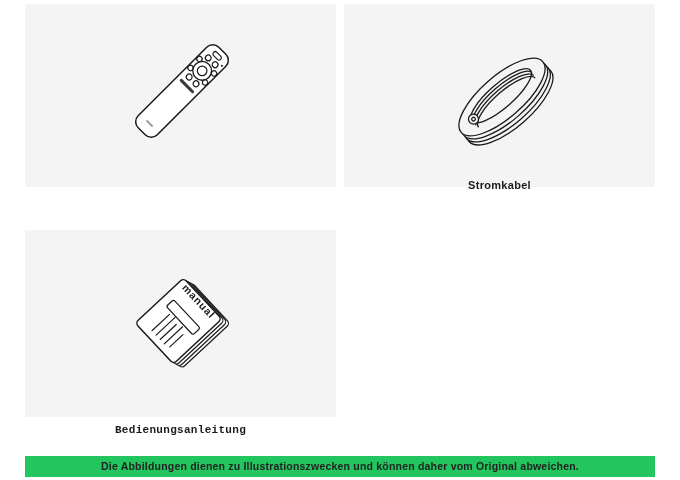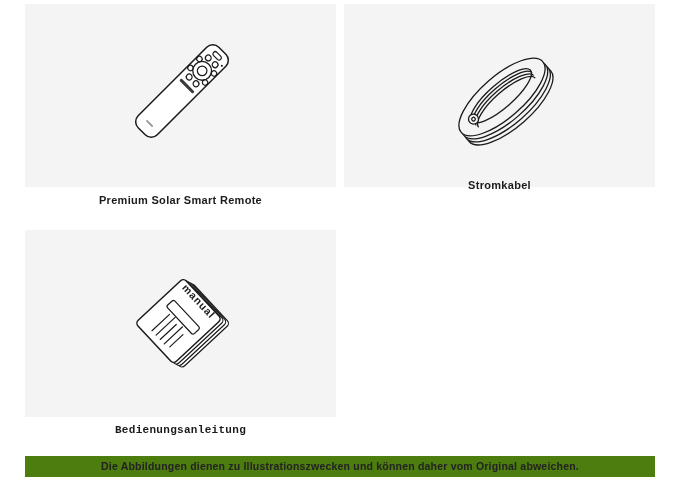--- a/index.html
+++ b/index.html
@@ -14,21 +14,21 @@
   .tile-manual{left:25px;top:230px;width:311px;height:187px;}
   .caption{
     position:absolute;width:311px;height:26px;line-height:26px;text-align:center;
     font-size:11px;font-weight:600;letter-spacing:.3px;color:#1b1b1b;
   }
   .caption-remote{left:25px;top:187px;}
   .caption-cable{left:344px;top:172px;}
   .caption-manual{left:25px;top:417px;font-family:Liberation Mono, monospace;}
   .disclaimer{
     position:absolute;left:25px;top:456px;width:630px;height:21px;line-height:21px;
-    background:#4d7c0f;text-align:center;font-size:10.5px;font-weight:600;
+    background:#22c55e;text-align:center;font-size:10.5px;font-weight:600;
     letter-spacing:.2px;color:#222222;
   }
   svg{display:block;}
   .stroke{fill:none;stroke:#1a1a1a;stroke-width:1.3;}
   .stroke-bg{fill:#f4f4f4;stroke:#1a1a1a;stroke-width:1.3;}
   .stroke-white{fill:#ffffff;stroke:#1a1a1a;stroke-width:1.5;}
   .thin{stroke-width:1.2;}
   text.cover-word{
     font-family:"Liberation Sans", sans-serif;font-size:10.5px;font-weight:700;
     letter-spacing:1px;fill:#1a1a1a;
@@ -53,21 +53,20 @@
         <circle class="stroke thin" cx="10.3" cy="-35" r="2.7"></circle>
         <circle class="stroke thin" cx="-10.3" cy="-22.3" r="2.7"></circle>
         <circle class="stroke thin" cx="10.3" cy="-22.3" r="2.7"></circle>
         <circle class="stroke thin" cx="-4.8" cy="-15" r="2.9"></circle>
         <circle class="stroke thin" cx="4.8" cy="-15" r="2.9"></circle>
         <rect x="-9.5" y="-8.5" width="19" height="3.1" rx="1.5" fill="#3a3a3a"></rect>
         <rect x="-4.5" y="45" width="9" height="1.8" rx="0.9" fill="#999999"></rect>
       </g>
     </svg>
   </div>
-  <div class="caption caption-remote">Premium Solar Smart Remote</div>
 
   <div class="tile tile-cable">
     <svg width="311" height="183" viewBox="0 0 311 183">
       <g transform="translate(158,93) rotate(-41)">
         <ellipse class="stroke-bg" cx="0" cy="12" rx="54" ry="21"></ellipse>
         <ellipse class="stroke-bg" cx="0" cy="8" rx="54" ry="21"></ellipse>
         <ellipse class="stroke-bg" cx="0" cy="4" rx="54" ry="21"></ellipse>
         <ellipse class="stroke-bg" cx="0" cy="0" rx="54" ry="21"></ellipse>
         <ellipse class="stroke-bg" cx="0" cy="-1.5" rx="39" ry="12"></ellipse>
         <path class="stroke" d="M -38.5 1.5 A 38.5 12 0 0 1 38.5 1.5"></path>

